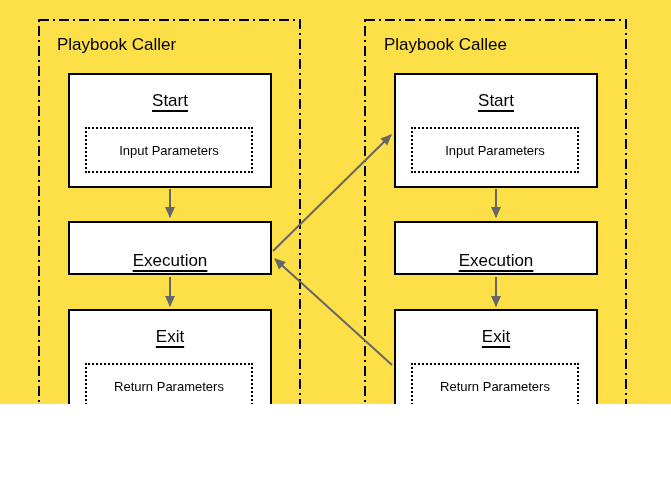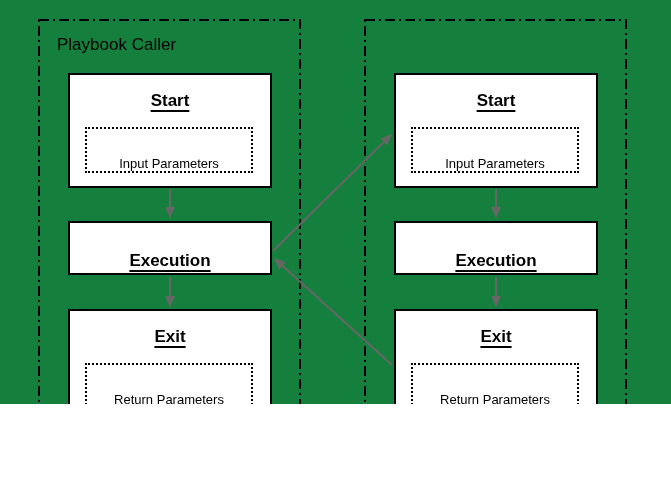--- a/index.html
+++ b/index.html
@@ -4,21 +4,21 @@
 <style>
   html, body {
     margin: 0;
     padding: 0;
     background: #ffffff;
   }
   .canvas {
     position: relative;
     width: 671px;
     height: 404px;
-    background: #15803d;
+    background: #fde047;
     font-family: "Liberation Sans", sans-serif;
     color: #000000;
     overflow: hidden;
   }
   .group-title {
     position: absolute;
     font-size: 17px;
     line-height: 20px;
     white-space: nowrap;
     color: #000000;
@@ -34,51 +34,51 @@
     position: absolute;
     left: 0;
     right: 0;
     text-align: center;
     font-size: 17px;
     line-height: 20px;
     text-decoration: underline;
     text-underline-offset: 4px;
     text-decoration-thickness: 1.5px;
     color: #000000;
-    font-weight: bold;
   }
   .node.tall .heading { top: 16px; }
   .node.short .heading { top: 28px; }
   .params {
     position: absolute;
     left: 15px;
     top: 52px;
     width: 168px;
     height: 46px;
     border: 2px dotted #000000;
     box-sizing: border-box;
     display: flex;
-    align-items: flex-end;
+    align-items: center;
     justify-content: center;
     font-size: 13px;
     white-space: nowrap;
   }
   .overlay {
     position: absolute;
     left: 0;
     top: 0;
     pointer-events: none;
   }
 </style>
 </head>
 <body>
 
 <div class="canvas">
 
   <div class="group-title" style="left:57px; top:35px;">Playbook Caller</div>
+  <div class="group-title" style="left:384px; top:35px;">Playbook Callee</div>
 
   <div class="node tall" style="left:68px; top:73px; height:115px;">
     <div class="heading">Start</div>
     <div class="params">
       <span>Input Parameters</span>
     </div>
   </div>
 
   <div class="node short" style="left:68px; top:221px; height:54px;">
     <div class="heading">Execution</div>

